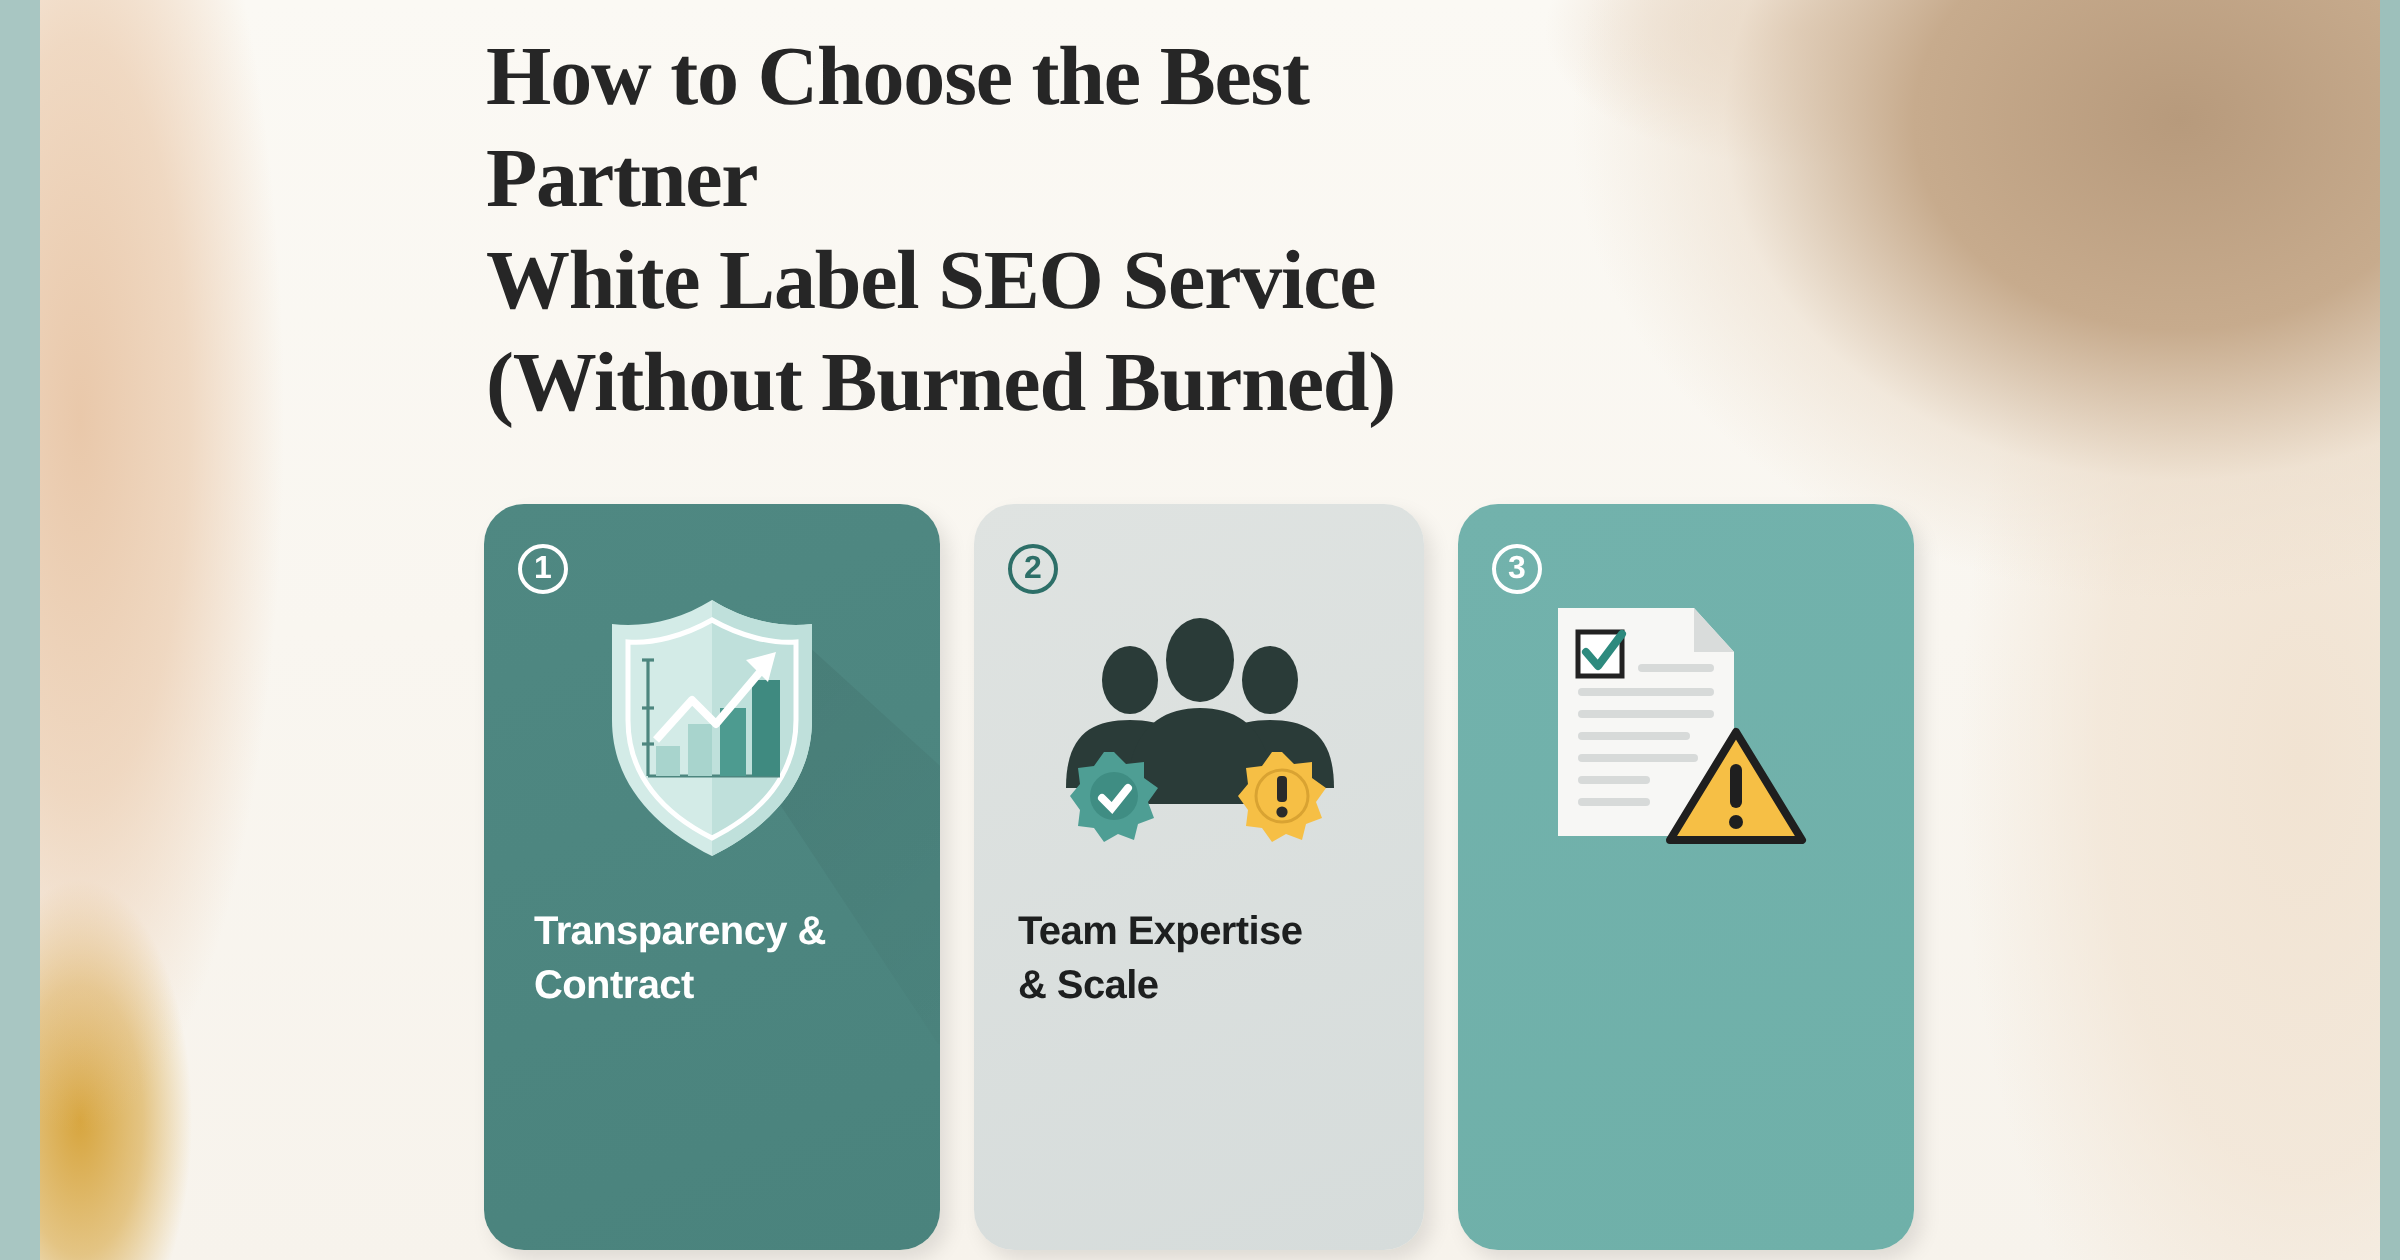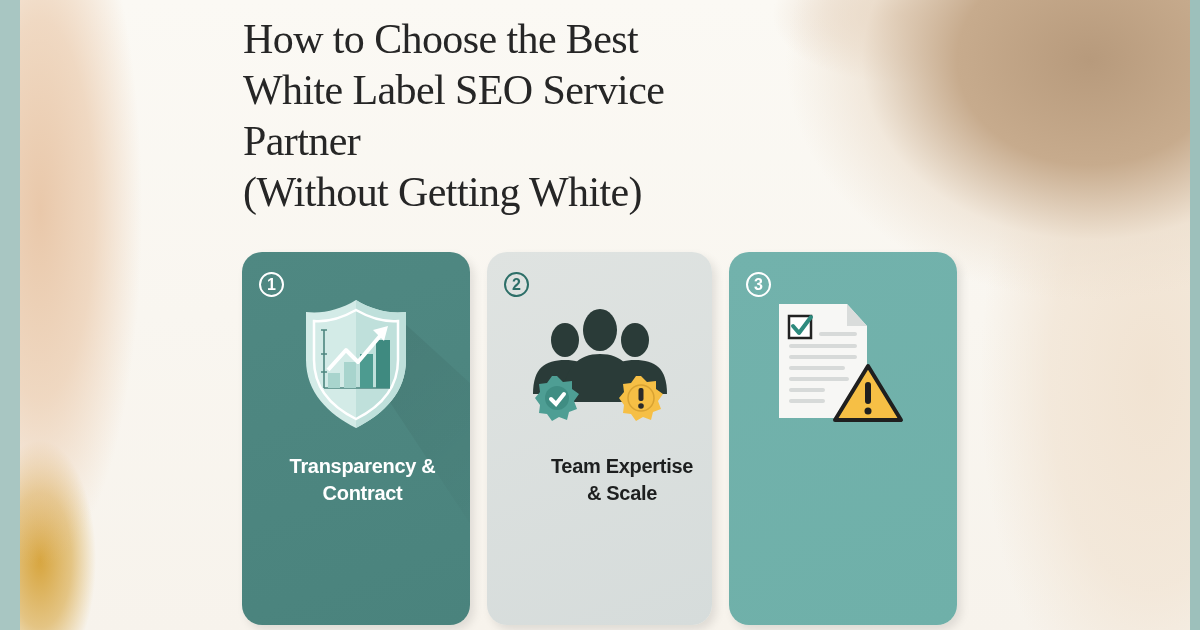--- a/index.html
+++ b/index.html
@@ -23,21 +23,21 @@
       position: absolute; left: 0; top: 0; width: 20px; height: 630px;
       background: #a8c6c2;
     }
     .edge-right {
       position: absolute; right: 0; top: 0; width: 10px; height: 630px;
       background: #9dc0bb;
     }
     .title {
       position: absolute; left: 243px; top: 14px; width: 520px;
       font-family: "Liberation Serif", serif;
-      font-weight: normal;
+      font-weight: bold;
       font-size: 42px;
       line-height: 51px;
       color: #262626;
       letter-spacing: -0.6px;
     }
     .title span { display: block; white-space: nowrap; }
 
     .card {
       position: absolute; top: 252px; height: 373px;
       border-radius: 20px;
@@ -58,42 +58,42 @@
     .c2 .num { color: #2d6f68; border-color: #2d6f68; }
 
     .icon {
       position: absolute; top: 46px; left: 50%; transform: translateX(-50%);
     }
     .label {
       position: absolute; left: 25px; top: 201px; right: 12px;
       font-size: 20px; line-height: 27px; font-weight: bold;
       letter-spacing: -0.3px;
     }
-    .label span { display: block; text-align: center; }
+    .label span { display: block; }
     .c1 .label, .c3 .label { color: #ffffff; }
-    .c2 .label { color: #1d1f1f; margin-left: 35px; }
+    .c2 .label { color: #1d1f1f; }
     .c2 .label { left: 22px; }
     .shadow-tri {
       position: absolute; left: 95px; top: 70px; width: 220px; height: 200px;
       background: linear-gradient(135deg, rgba(0,0,0,0.08), rgba(0,0,0,0));
       clip-path: polygon(0 0, 30% 0, 100% 70%, 100% 100%, 60% 100%);
     }
   </style>
 </head>
 <body>
 
 <div class="bg"></div>
 <div class="edge-left"></div>
 <div class="edge-right"></div>
 
 <h1 class="title">
   <span>How to Choose the Best</span>
+  <span>Partner</span>
   <span>White Label SEO Service</span>
-  <span>Partner</span>
-  <span>(Without Getting White)</span>
+  <span>(Without Burned Burned)</span>
 </h1>
 
 <div class="card c1">
   <div class="shadow-tri"></div>
   <div class="num">1</div>
   <div class="icon" style="top:44px;">
     <svg width="108" height="136" viewBox="0 0 108 136">
       <path d="M54 4 C70 14 88 18 104 16 L104 64 C104 96 82 118 54 132 C26 118 4 96 4 64 L4 16 C20 18 38 14 54 4 Z" fill="#d3ebe7"></path>
       <path d="M54 4 C70 14 88 18 104 16 L104 64 C104 96 82 118 54 132 Z" fill="#bfe0db"></path>
       <path d="M54 14 C68 22 84 26 96 25 L96 64 C96 92 78 111 54 123 C30 111 12 92 12 64 L12 25 C24 26 40 22 54 14 Z" fill="none" stroke="#ffffff" stroke-width="2.5"></path>

